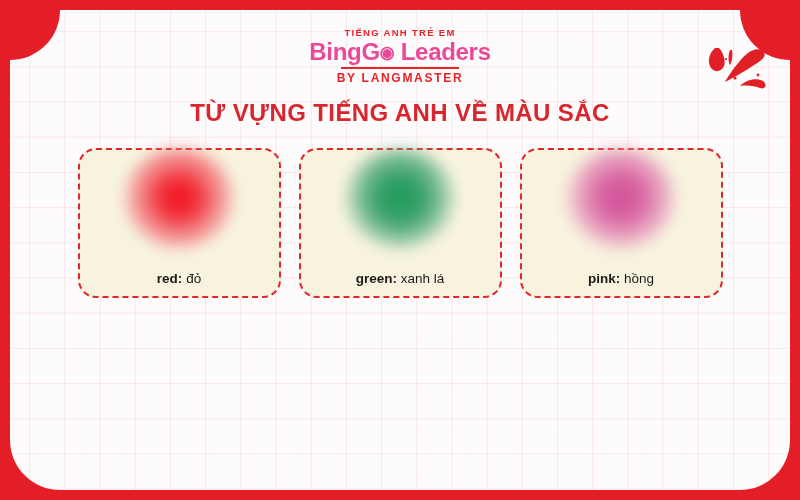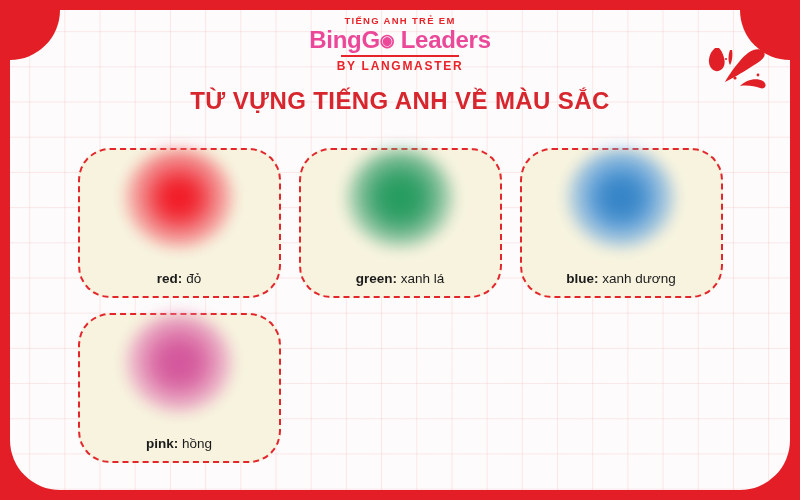--- a/index.html
+++ b/index.html
@@ -26,21 +26,21 @@
     background-position:-6px -4px;
   }
 
   
   .frame{position:absolute;inset:0;pointer-events:none;}
 
   
   .frame svg{position:absolute;inset:0;}
 
   
-  .header{position:absolute;left:0;top:4px;width:800px;text-align:center;}
+  .header{position:absolute;left:0;top:16px;width:800px;text-align:center;}
 
   .logo-block{padding-top:12px;}
   .logo-tagline{
     font-size:9.5px;font-weight:bold;letter-spacing:1.3px;
     color:#e8232a;line-height:1;
   }
   .logo-main{
     font-size:24px;font-weight:bold;letter-spacing:-0.3px;
     color:#ec4899;line-height:1.08;margin-top:1px;
     white-space:nowrap;
@@ -70,21 +70,21 @@
     display:grid;
     grid-template-columns:repeat(3, 203px);
     grid-template-rows:repeat(2, 150px);
     column-gap:18px;row-gap:15px;
     justify-content:center;
   }
   .card{
     position:relative;
     background:#f7f3de;
     border:2.6px dashed #e2262c;
-    border-radius:32px;
+    border-radius:18px;
     display:flex;flex-direction:column;
     align-items:center;justify-content:flex-end;
     padding-bottom:9px;
     box-sizing:border-box;
   }
   .blob{
     position:absolute;left:50%;top:48px;transform:translate(-50%,-50%);
     width:108px;height:100px;
     border-radius:50%;
     filter:blur(7px);
@@ -151,25 +151,20 @@
       <div class="blob-inner" style="background:radial-gradient(circle, #f10d19 0%, rgba(241,13,25,.35) 70%, rgba(241,13,25,0) 100%)"></div>
       <div class="card-label"><b>red:</b> <span>đỏ</span></div>
     </div>
 
     <div class="card">
       <div class="blob" style="background:radial-gradient(circle at 50% 48%, #2f9e63 0%, #57ad7f 42%, rgba(130,190,158,.5) 70%, rgba(190,220,205,0) 100%)"></div>
       <div class="blob-inner" style="background:radial-gradient(circle, #1f9a5c 0%, rgba(31,154,92,.35) 70%, rgba(31,154,92,0) 100%)"></div>
       <div class="card-label"><b>green:</b> <span>xanh lá</span></div>
     </div>
 
-    <div class="card">
-      <div class="blob" style="background:radial-gradient(circle at 50% 48%, #3f8fd0 0%, #6da8dc 42%, rgba(140,185,220,.5) 70%, rgba(200,222,240,0) 100%)"></div>
-      <div class="blob-inner" style="background:radial-gradient(circle, #2f7fc4 0%, rgba(47,127,196,.35) 70%, rgba(47,127,196,0) 100%)"></div>
-      <div class="card-label"><b>blue:</b> <span>xanh dương</span></div>
-    </div>
 
     <div class="card">
       <div class="blob" style="background:radial-gradient(circle at 50% 48%, #d6609c 0%, #e284b2 42%, rgba(232,160,195,.5) 70%, rgba(242,205,225,0) 100%)"></div>
       <div class="blob-inner" style="background:radial-gradient(circle, #d2519a 0%, rgba(210,81,154,.35) 70%, rgba(210,81,154,0) 100%)"></div>
       <div class="card-label"><b>pink:</b> <span>hồng</span></div>
     </div>
 
 
 
   </div>

